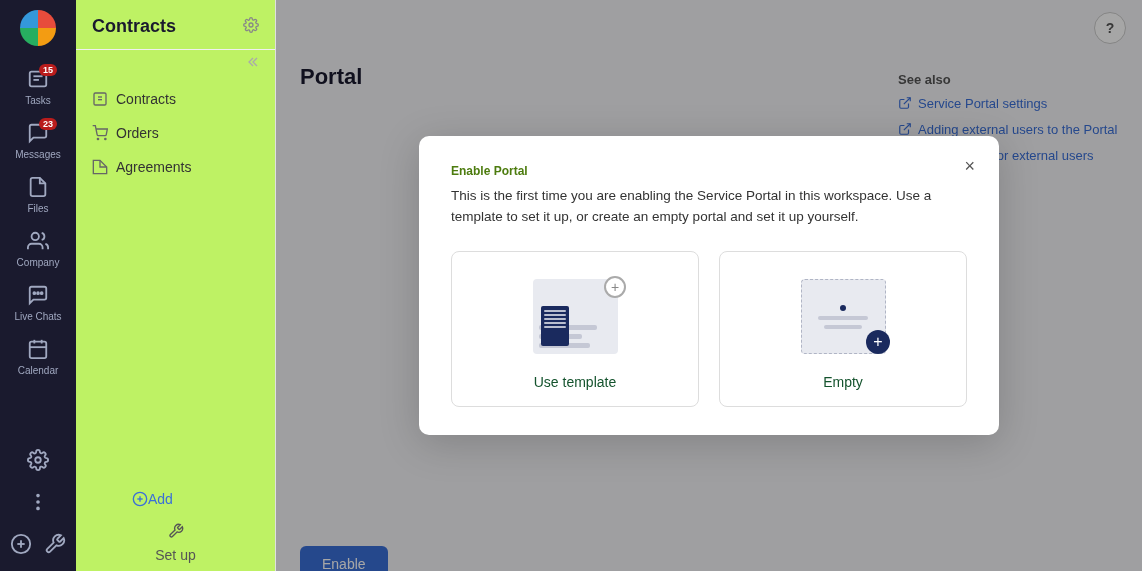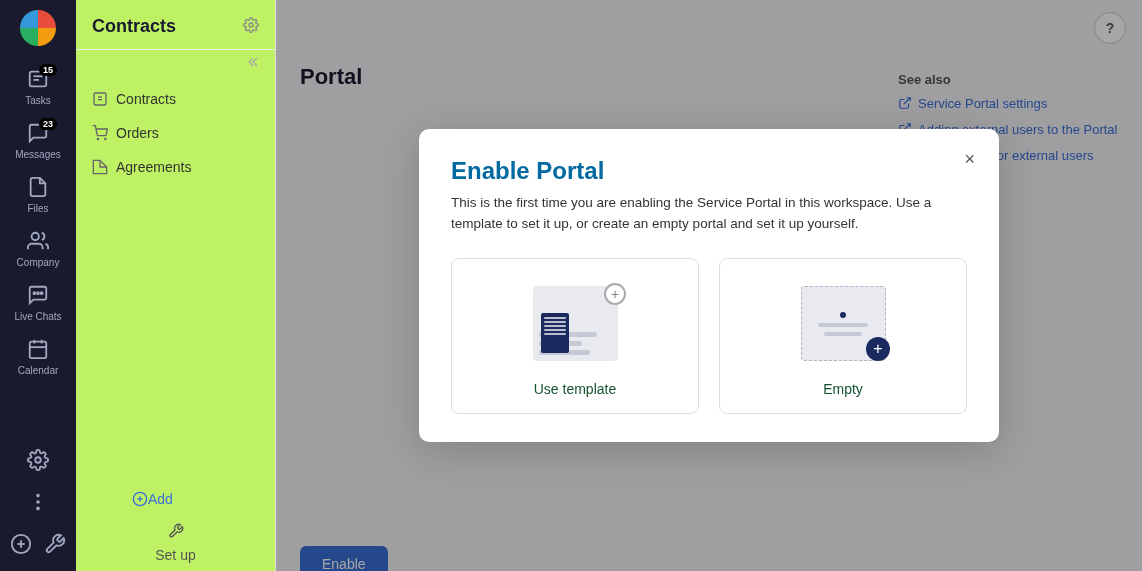--- a/index.html
+++ b/index.html
@@ -27,21 +27,21 @@
       background: conic-gradient(#e74c3c 0deg 90deg, #f39c12 90deg 180deg, #27ae60 180deg 270deg, #3498db 270deg 360deg);
     }
     .sidebar-item {
       display: flex; flex-direction: column; align-items: center;
       padding: 8px 4px; cursor: pointer; color: #a0a8c0; width: 100%;
       position: relative; font-size: 11px; gap: 3px;
     }
     .sidebar-item .icon-wrap { position: relative; }
     .sidebar-item .badge {
       position: absolute; top: -4px; right: -8px;
-      background: #000000; color: #fff; border-radius: 10px;
+      background: #b91c1c; color: #fff; border-radius: 10px;
       font-size: 9px; padding: 1px 4px; font-weight: bold;
     }
     .sidebar-item svg { width: 22px; height: 22px; }
     .sidebar-item span.label { color: #a0a8c0; font-size: 10px; }
     .sidebar-bottom { margin-top: auto; padding-bottom: 8px; display: flex; flex-direction: column; align-items: center; gap: 4px; }
 
     
     .nav-panel {
       width: 200px;
       background: #bef264;
@@ -140,21 +140,21 @@
 
     
     .modal {
       background: #fff;
       border-radius: 10px;
       width: 580px;
       padding: 28px 32px;
       position: relative;
       box-shadow: 0 8px 40px rgba(0,0,0,0.18);
     }
-    .modal-title { font-size: 24px; font-weight: 700; color: #0369a1; margin-bottom: 8px; }
+    .modal-title { font-size: 12px; font-weight: 700; color: #4d7c0f; margin-bottom: 8px; }
     .modal-desc { font-size: 13.5px; color: #333; line-height: 1.5; margin-bottom: 24px; }
     .modal-close {
       position: absolute; top: 20px; right: 24px;
       background: none; border: none; cursor: pointer; font-size: 18px; color: #555;
     }
     .modal-options { display: flex; gap: 20px; }
     .modal-option {
       flex: 1; border: 1.5px solid #ddd; border-radius: 8px;
       padding: 20px 16px 16px 16px;
       display: flex; flex-direction: column; align-items: center; gap: 12px;

